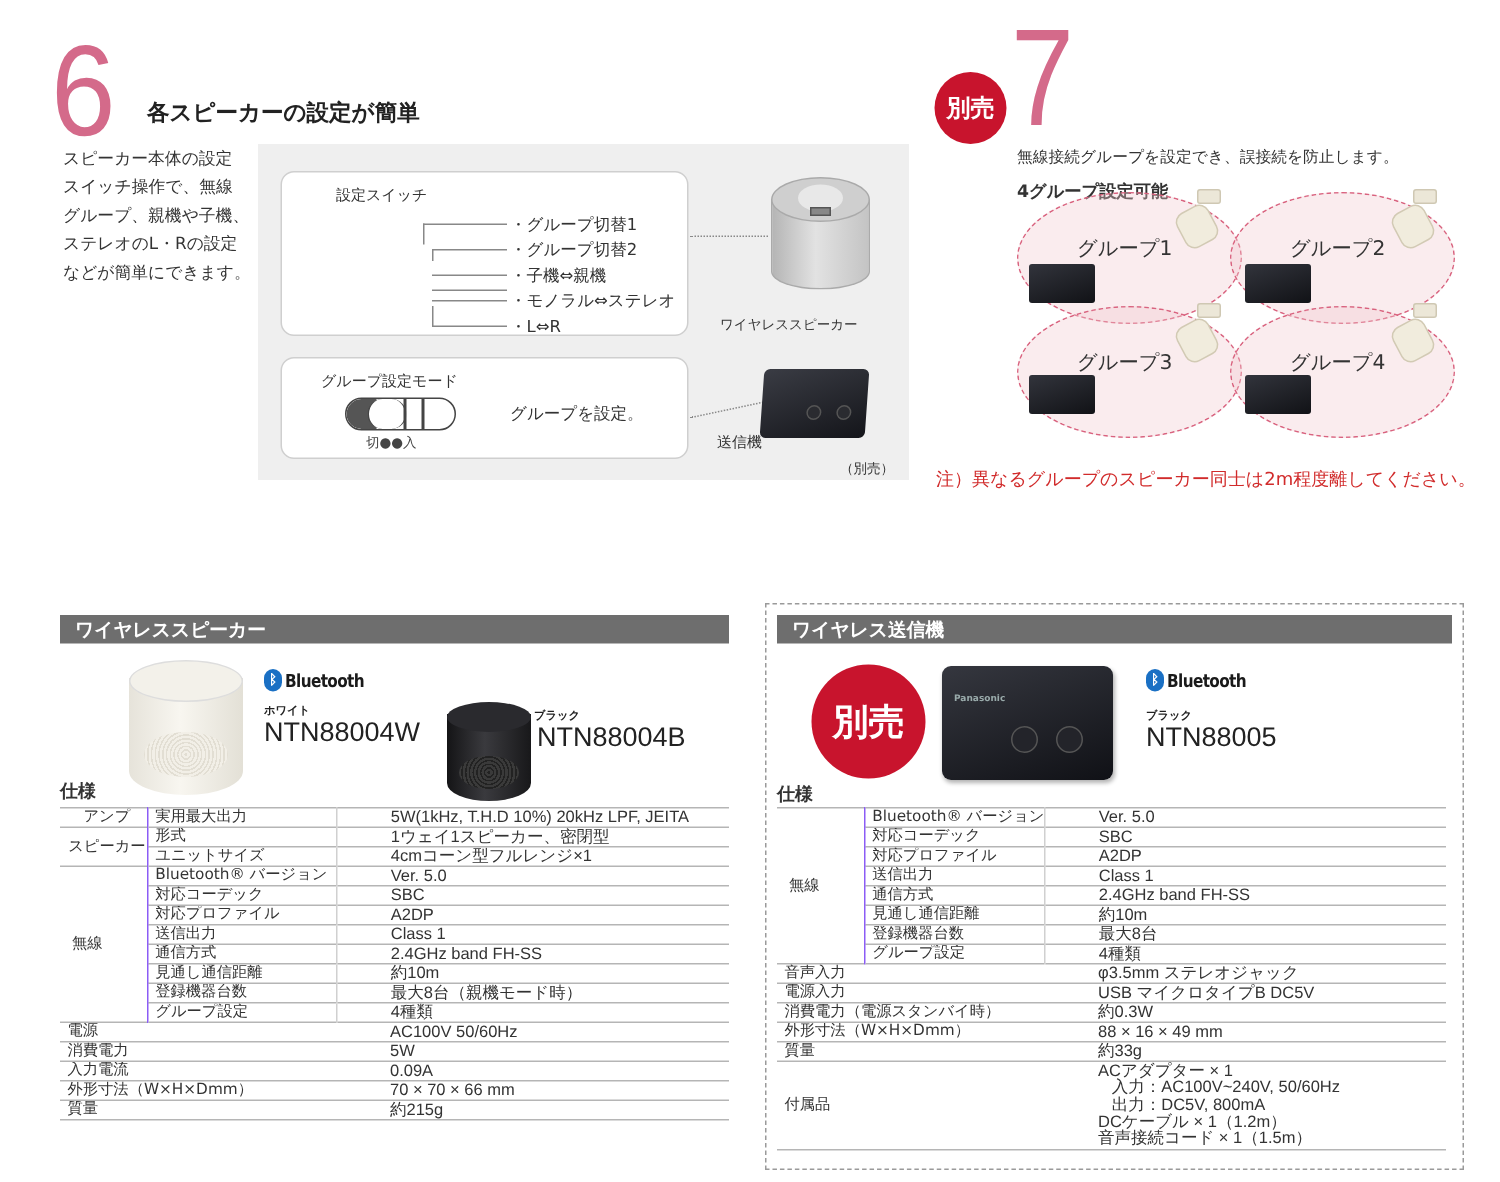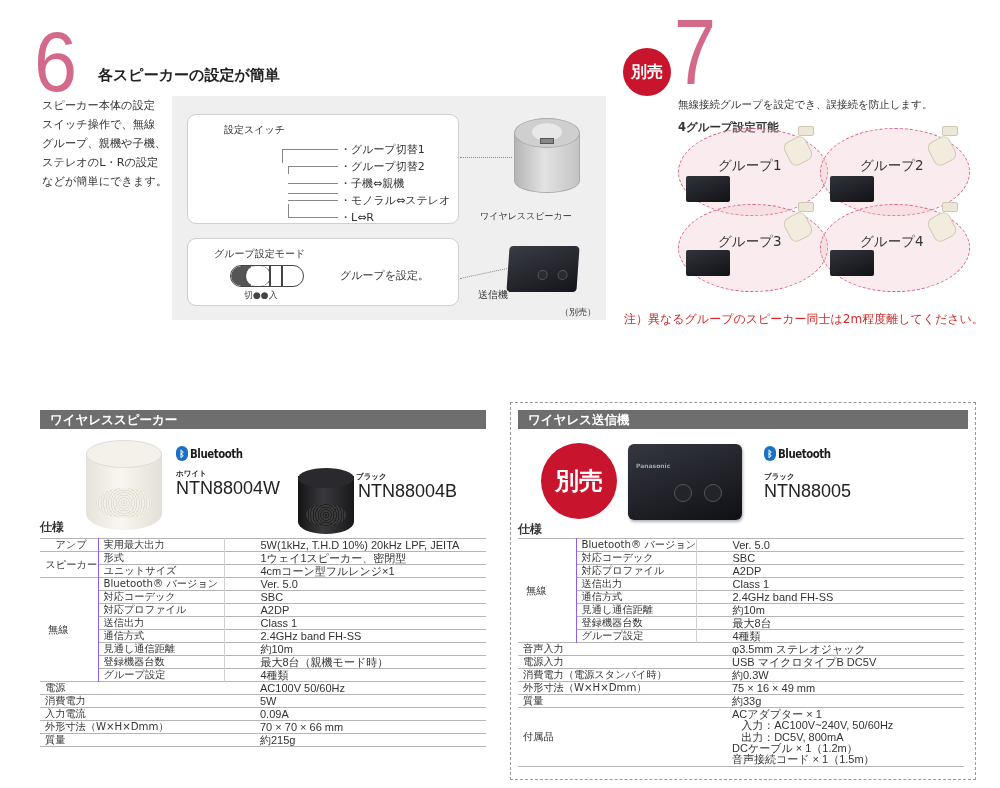--- a/index.html
+++ b/index.html
@@ -368,21 +368,21 @@
   <tr>
     <td colspan="2">電源入力</td>
     <td class="val">USB マイクロタイプB DC5V</td>
   </tr>
   <tr>
     <td colspan="2">消費電力（電源スタンバイ時）</td>
     <td class="val">約0.3W</td>
   </tr>
   <tr>
     <td colspan="2">外形寸法（W×H×Dmm）</td>
-    <td class="val">75 × 16 × 49 mm</td>
+    <td class="val">88 × 16 × 49 mm</td>
   </tr>
   <tr>
     <td colspan="2">質量</td>
     <td class="val">約33g</td>
   </tr>
   <tr>
     <td colspan="2">付属品</td>
     <td class="val multi">ACアダプター × 1
    入力：AC100V~240V, 50/60Hz
    出力：DC5V, 800mA

